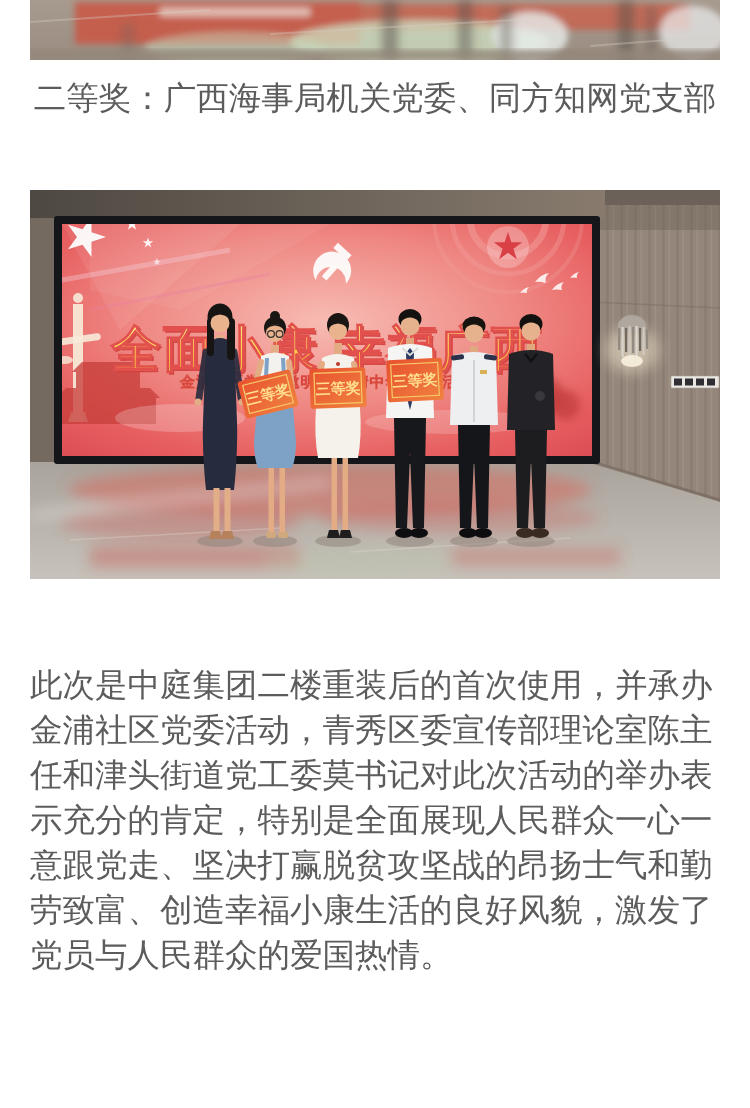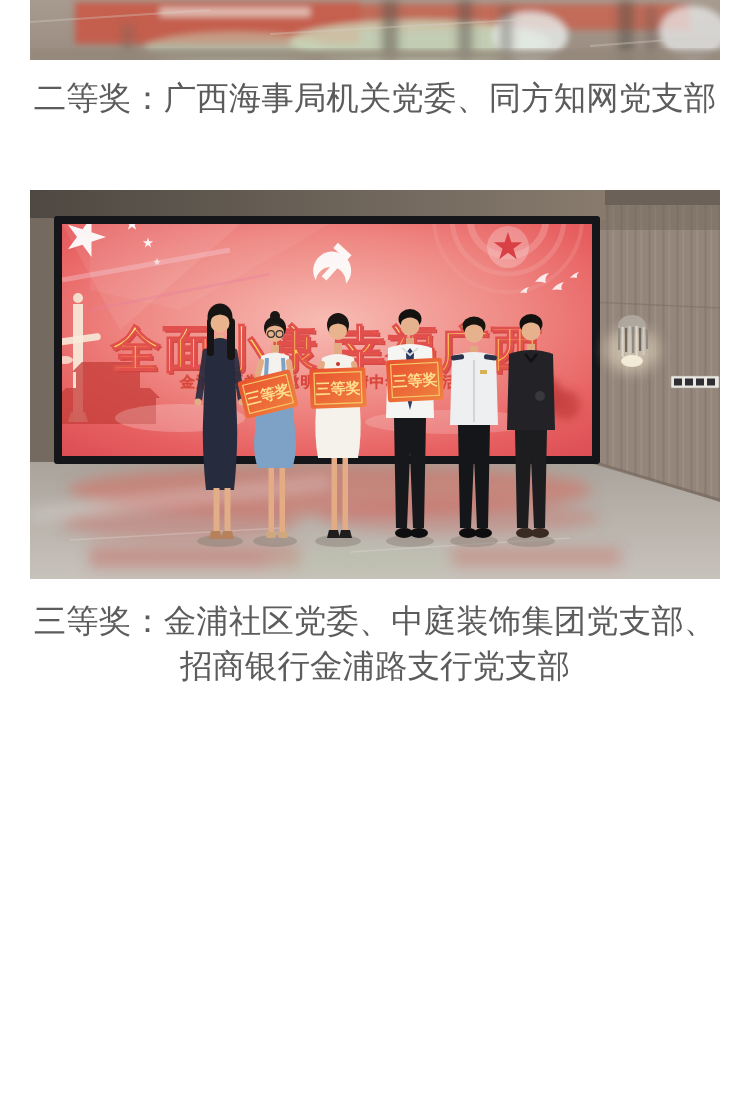--- a/index.html
+++ b/index.html
@@ -332,17 +332,22 @@
 
     <g transform="translate(641,186)">
       <rect width="48" height="12" rx="1" fill="#eae7e2" stroke="#a9a29a" stroke-width="0.6"></rect>
       <rect x="3" y="2.5" width="8" height="7" fill="#2f2f33"></rect>
       <rect x="14" y="2.5" width="8" height="7" fill="#2f2f33"></rect>
       <rect x="25" y="2.5" width="8" height="7" fill="#2f2f33"></rect>
       <rect x="36" y="2.5" width="8" height="7" fill="#2f2f33"></rect>
     </g>
   </svg>
 
-  <p class="caption caption-third">三等奖：金浦社区党委、中庭装饰集团党支部、
-招商银行金浦路支行党支部</p>
-
+
+  <p class="body-para">此次是中庭集团二楼重装后的首次使用，并承办
+金浦社区党委活动，青秀区委宣传部理论室陈主
+任和津头街道党工委莫书记对此次活动的举办表
+示充分的肯定，特别是全面展现人民群众一心一
+意跟党走、坚决打赢脱贫攻坚战的昂扬士气和勤
+劳致富、创造幸福小康生活的良好风貌，激发了
+党员与人民群众的爱国热情。</p>
 
 </div>
 
 </body></html>

